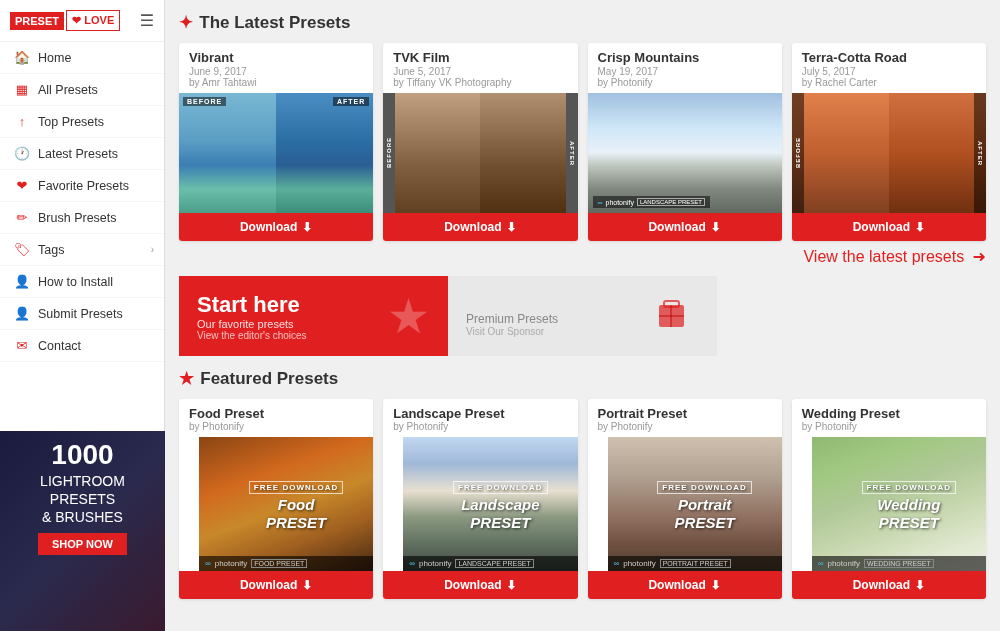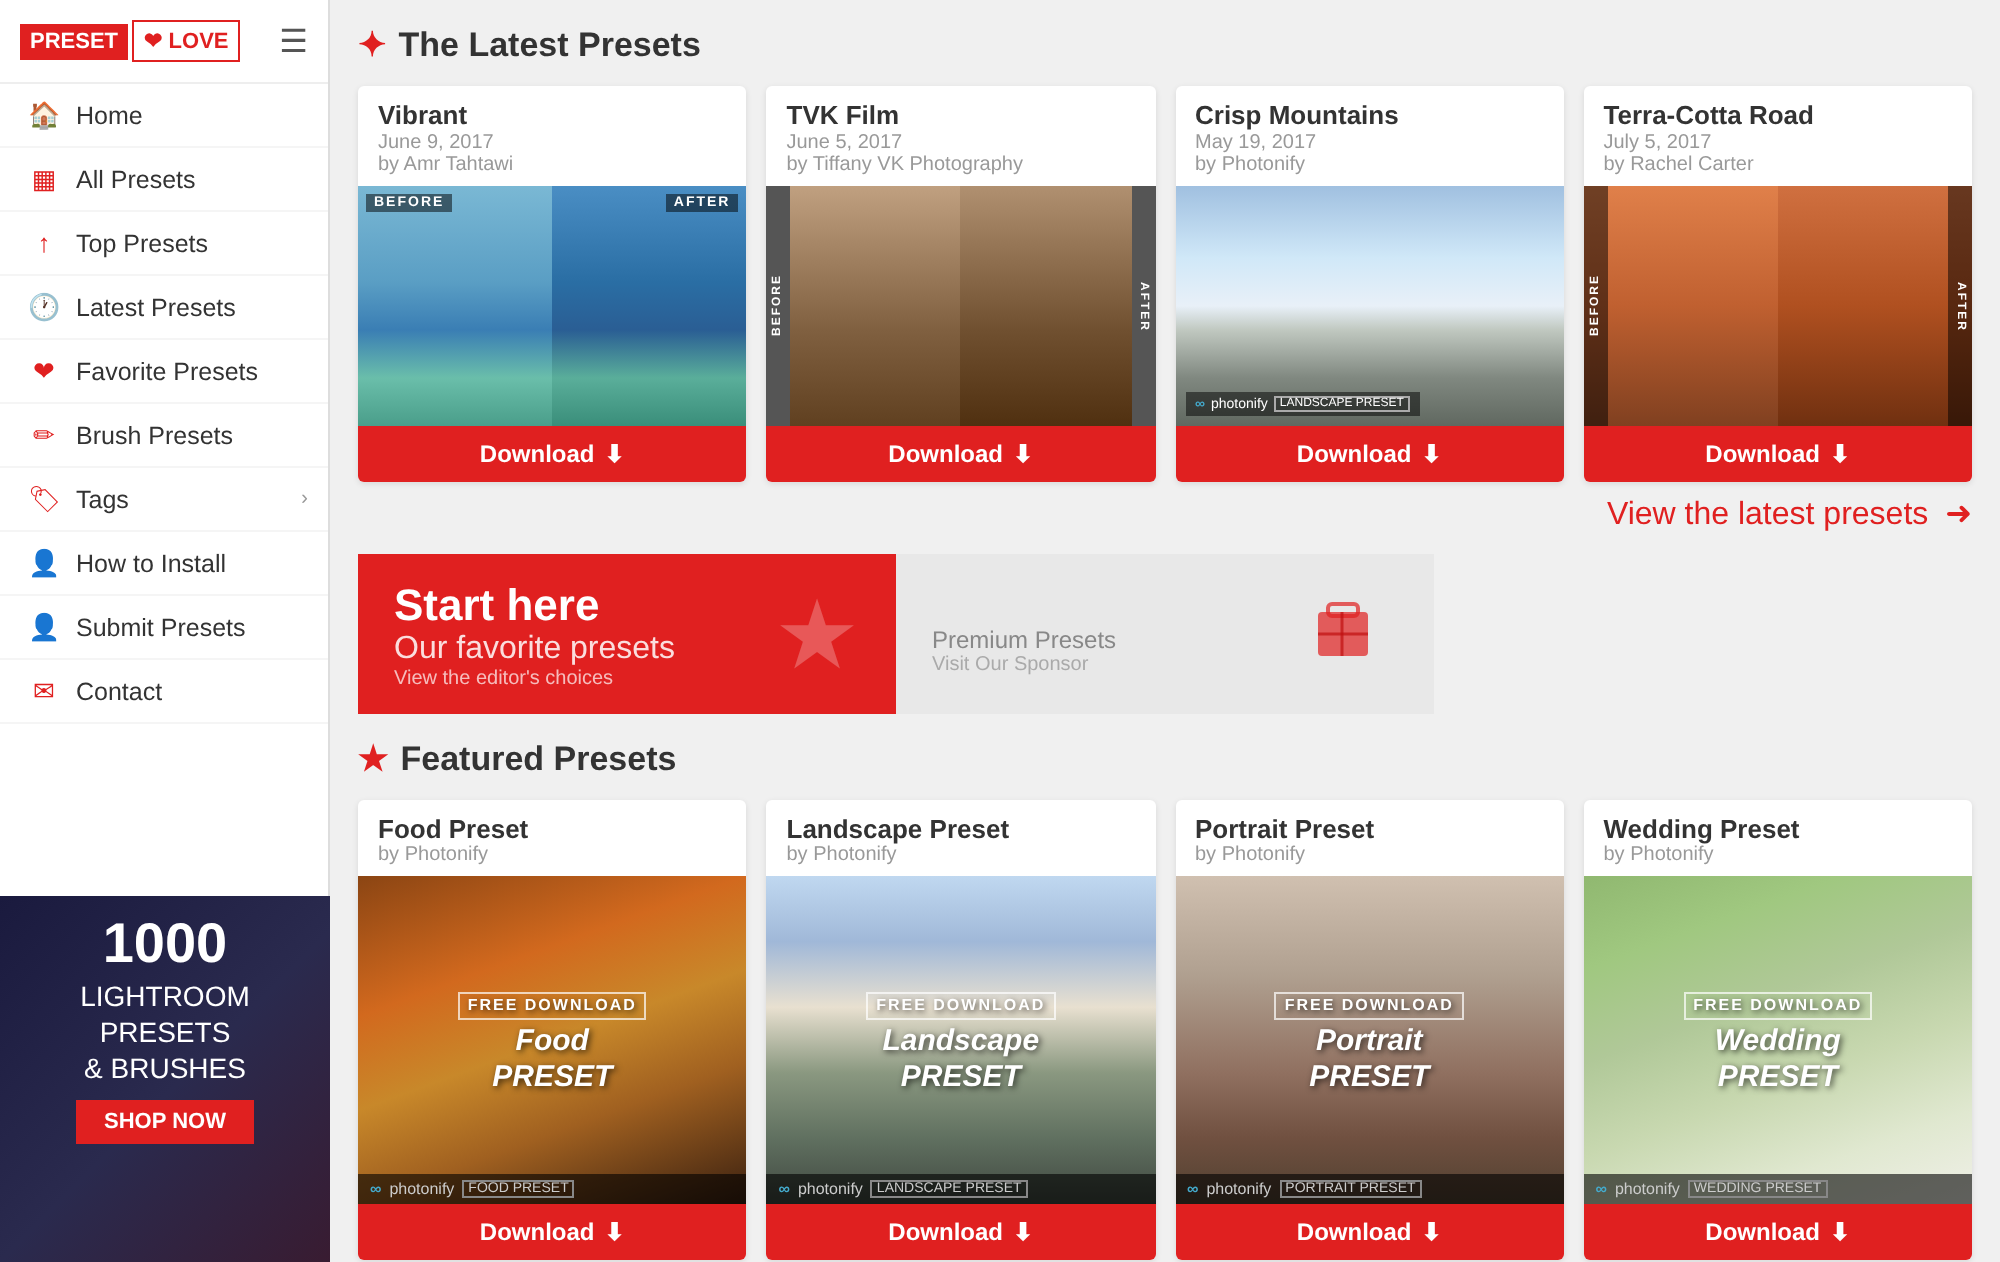--- a/index.html
+++ b/index.html
@@ -225,31 +225,32 @@
       gap: 12px;
     }
     .stat-box.dark { background: #3a3f4a; }
     .stat-box.red { background: #e02020; }
     .stat-box.light { background: #e8e8e8; }
     .stat-num { font-size: 32px; font-weight: 900; color: #fff; line-height: 1; }
     .stat-label { font-size: 12px; color: #ccc; margin-top: 2px; }
     .stat-sub { font-size: 10px; color: #aaa; }
     .stat-icon { font-size: 40px; color: rgba(255,255,255,0.2); margin-left: auto; }
     .stat-main-text { font-size: 22px; font-weight: 900; color: #fff; }
-    .stat-sub-text { font-size: 16px; color: rgba(255,255,255,0.85); }
+    .stat-sub-text { font-size: 11px; color: rgba(255,255,255,0.85); }
     .stat-link { font-size: 10px; color: rgba(255,255,255,0.7); cursor: pointer; }
     .stat-num-light { font-size: 32px; font-weight: 900; color: #555; }
     .stat-label-light { font-size: 12px; color: #888; margin-top: 16px; }
     .stat-sub-light { font-size: 10px; color: #aaa; cursor: pointer; }
 
     
     .featured-img-wrap {
       width: 100%;
-      height: 164px;
+      height: 134px;
       overflow: hidden;
+      margin-left: 20px;
     }
     .img-food {
       width: 100%; height: 100%;
       background: linear-gradient(160deg, #8B4513 0%, #D2691E 30%, #c8882a 50%, #a06020 70%, #3a2010 100%);
       display: flex; align-items: center; justify-content: center; position: relative;
     }
     .img-landscape {
       width: 100%; height: 100%;
       background: linear-gradient(180deg, #c0d8f0 0%, #a0b8d8 20%, #e8e0d0 40%, #8a9880 60%, #607060 80%, #404840 100%);
       display: flex; align-items: center; justify-content: center; position: relative;

